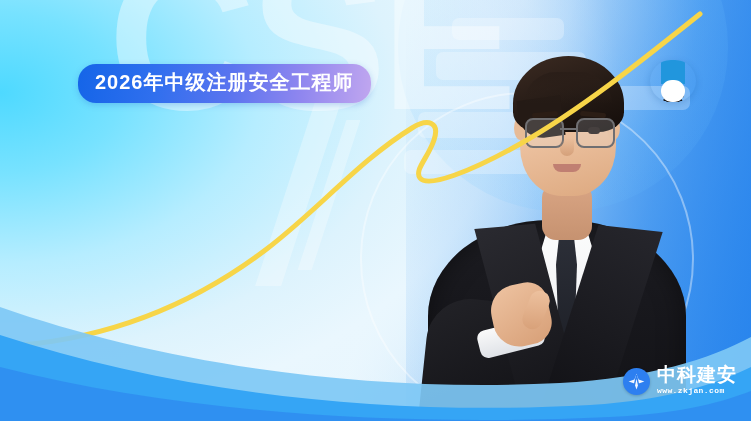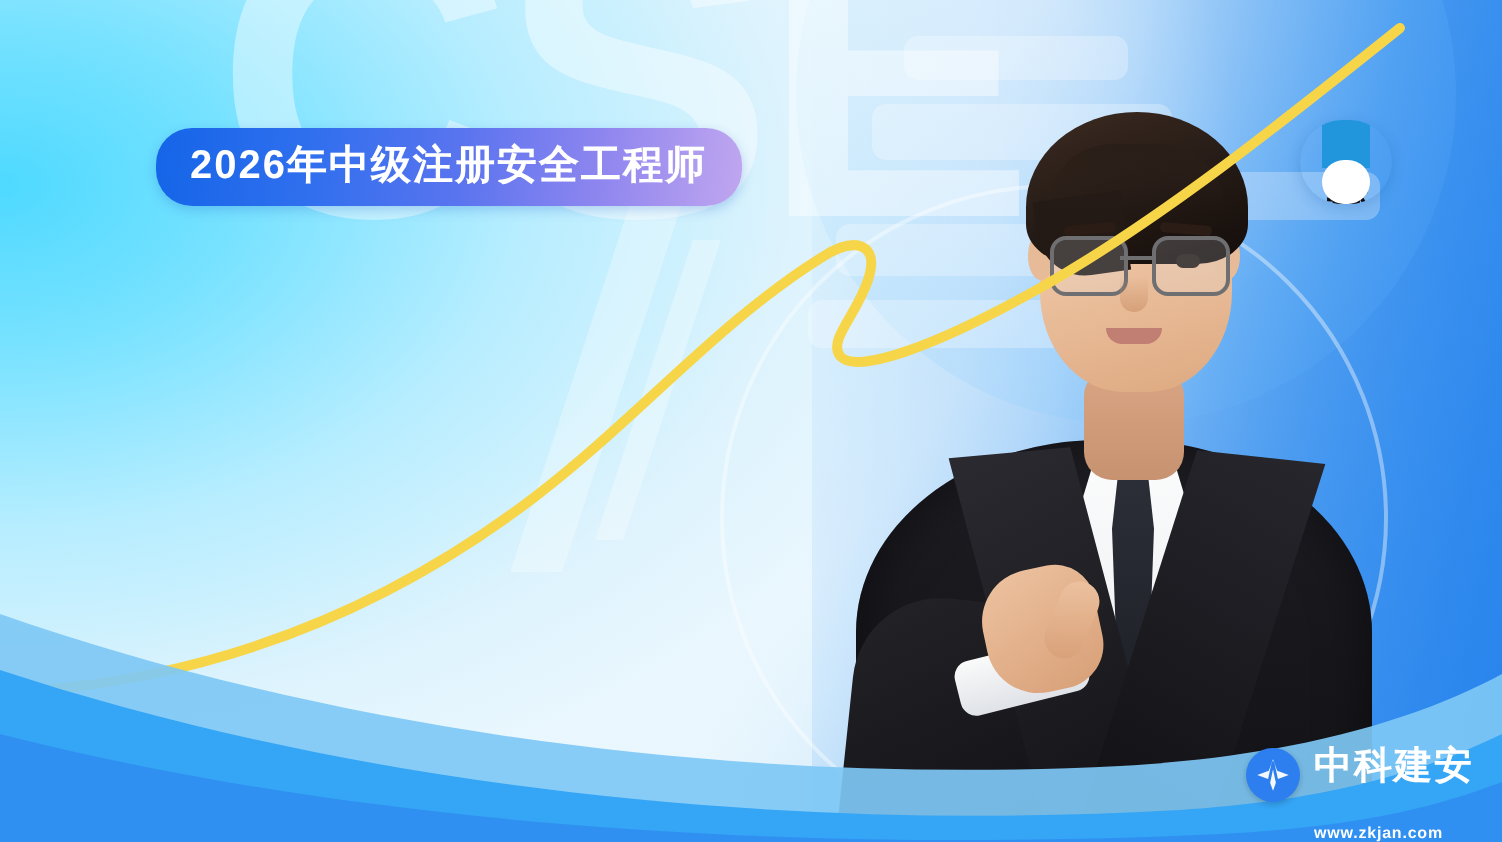--- a/index.html
+++ b/index.html
@@ -225,36 +225,36 @@
     border-radius:23px;
     margin-top:-4px;
   }
   .tp-col{display:flex;flex-direction:column;align-items:center;}
 
   
   .waves{position:absolute;left:0;bottom:0;width:751px;height:150px;pointer-events:none;}
 
   
   .logo{
-    position:absolute;right:14px;bottom:0;
-    display:flex;align-items:flex-start;gap:7px;
+    position:absolute;right:14px;bottom:26px;
+    display:flex;align-items:flex-end;gap:7px;
   }
   .logo-mark{
     width:27px;height:27px;border-radius:50%;
     background:#2d7ff0;
     display:flex;align-items:center;justify-content:center;
     flex:0 0 auto;
     box-shadow:0 1px 3px rgba(0,0,0,.2);
   }
   .logo-txt{display:flex;flex-direction:column;line-height:1;}
   .logo-cn{
     color:#ffffff;font-size:19px;font-weight:700;letter-spacing:1px;
   }
   .logo-url{
-    color:#ffffff;font-size:8px;font-weight:700;letter-spacing:.4px;margin-top:20px;
+    color:#ffffff;font-size:8px;font-weight:700;letter-spacing:.4px;margin-top:3px;font-family:Liberation Mono, monospace;
   }
 </style>
 </head>
 <body>
 
 <div id="poster">
 
   <div class="bg-base"></div>
   <div class="bg-rightwash"></div>
   <div class="circle-big"></div>

